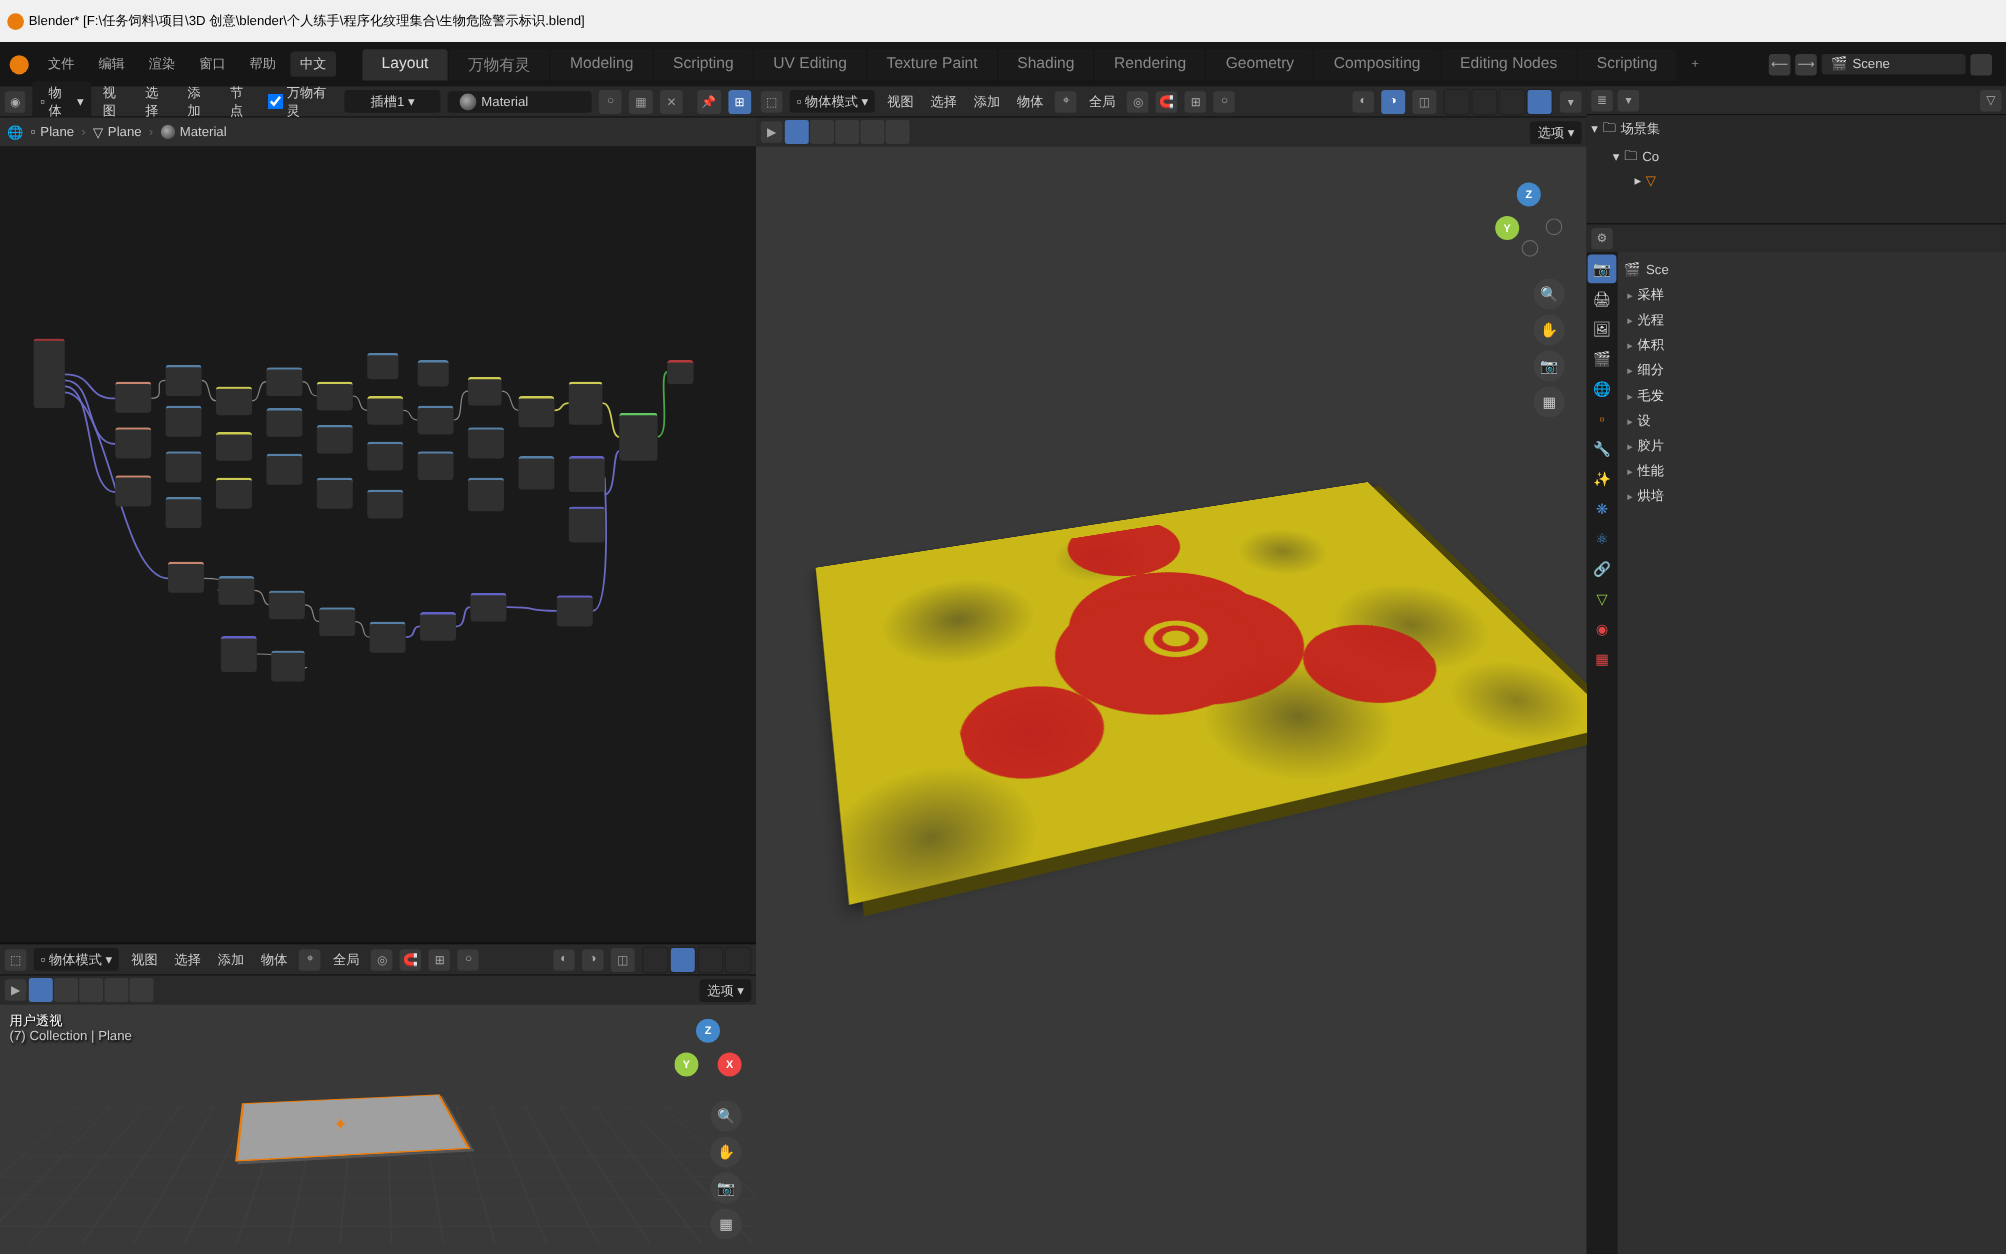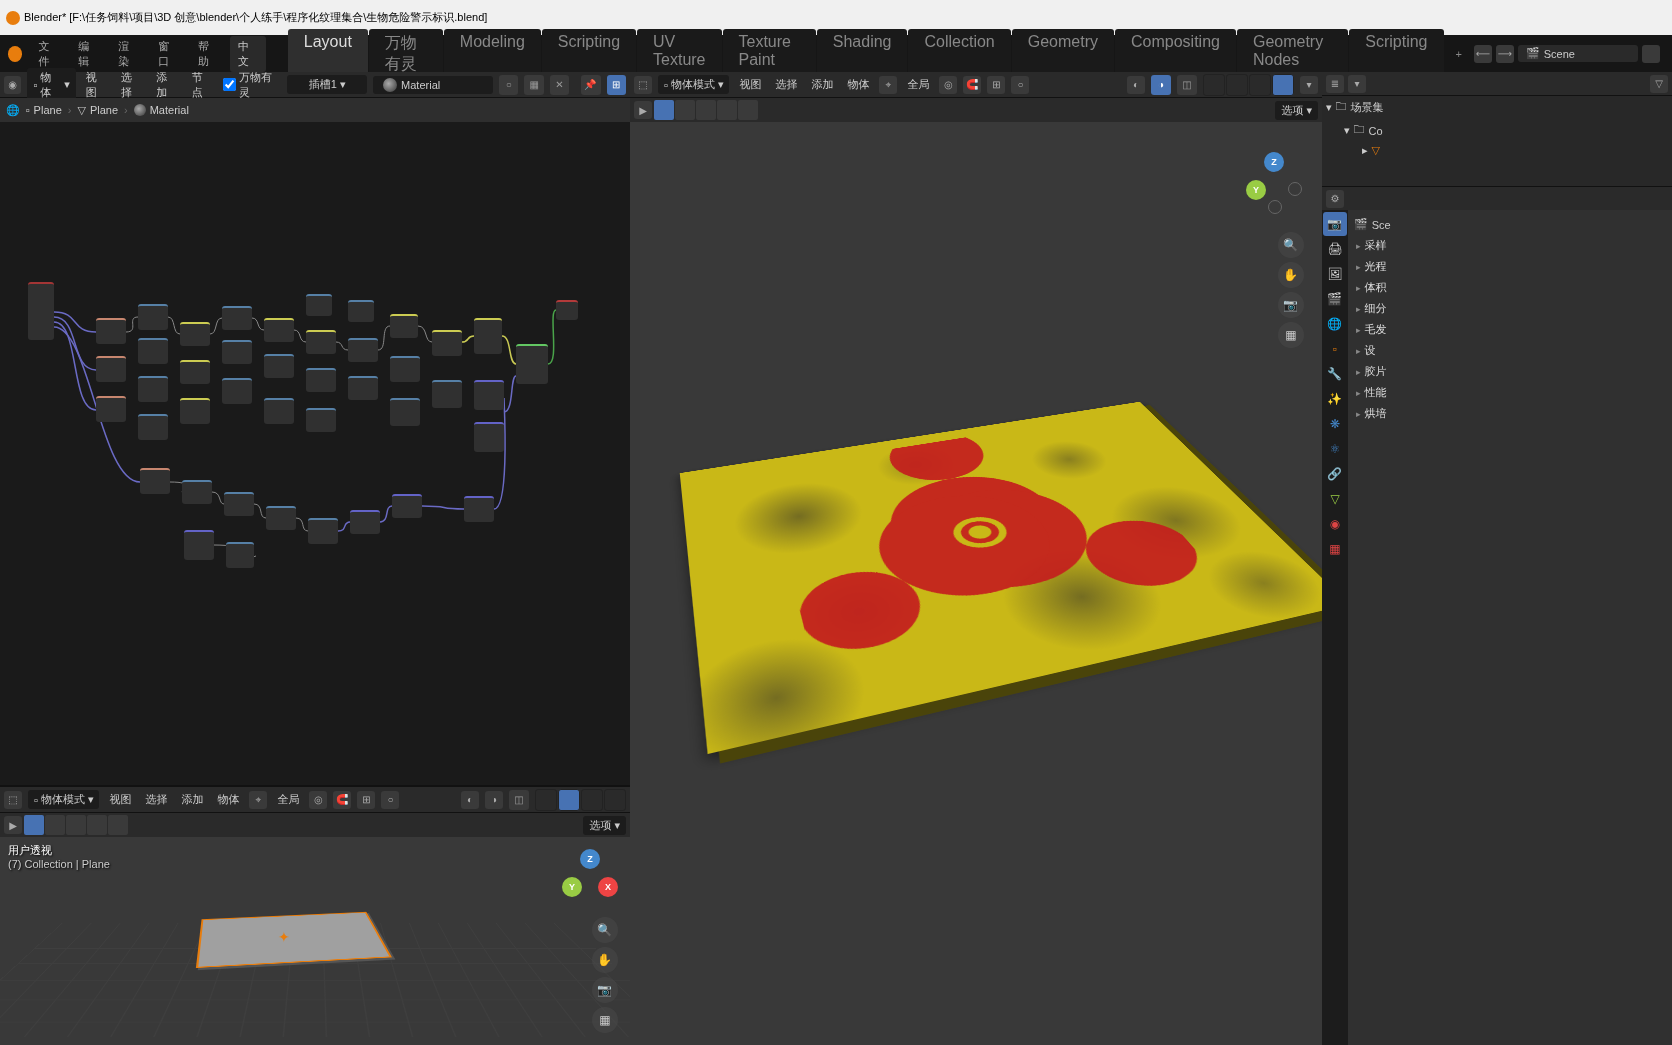--- a/index.html
+++ b/index.html
@@ -4,21 +4,21 @@
 <style>
 * { margin: 0; padding: 0; box-sizing: border-box; font-family: -apple-system, "Segoe UI", sans-serif; }
 body { width: 1672px; height: 1045px; background: #1a1a1a; overflow: hidden; font-size: 11px; color: #ccc; }
 .titlebar { height: 35px; background: #f0f0f0; color: #000; padding: 1px 6px; display: flex; align-items: center; font-size: 11px; }
 .titlebar-icon { width: 14px; height: 14px; background: #e87d0d; border-radius: 50%; margin-right: 4px; }
 .mainmenu { height: 37px; background: #161616; display: flex; align-items: center; padding: 0 4px; gap: 4px; }
 .blender-logo { width: 16px; height: 16px; background: #e87d0d; border-radius: 50%; margin: 0 4px; }
 .menu-item { padding: 3px 8px; color: #aaa; font-size: 11px; cursor: pointer; border-radius: 3px; }
 .lang-btn { background: #2a2a2a; padding: 3px 8px; border-radius: 3px; color: #ccc; }
 .workspace-tabs { display: flex; gap: 1px; margin-left: 18px; }
-.ws-tab { padding: 4px 16px; background: #1a1a1a; color: #888; font-size: 16px; cursor: pointer; border-radius: 3px 3px 0 0; }
+.ws-tab { padding: 4px 16px; background: #1a1a1a; color: #888; font-size: 13px; cursor: pointer; border-radius: 3px 3px 0 0; }
 .ws-tab.active { background: #2f2f2f; color: #ddd; }
 .ws-add { padding: 4px 8px; color: #888; cursor: pointer; }
 .scene-controls { margin-left: auto; display: flex; align-items: center; gap: 4px; padding-right: 8px; }
 .scene-box { background: #2a2a2a; padding: 2px 8px; border-radius: 3px; color: #ccc; min-width: 120px; display: flex; align-items: center; gap: 4px; }
 .layout { display: flex; height: 1003px; }
 .left-col { width: 630px; display: flex; flex-direction: column; }
 .right-col { width: 692px; display: flex; flex-direction: column; }
 .side-col { width: 350px; display: flex; flex-direction: column; background: #2a2a2a; }
 
 
@@ -126,27 +126,27 @@
   <span class="menu-item">编辑</span>
   <span class="menu-item">渲染</span>
   <span class="menu-item">窗口</span>
   <span class="menu-item">帮助</span>
   <span class="lang-btn">中文</span>
   <div class="workspace-tabs" id="ws-tabs">
       <span class="ws-tab active">Layout</span>
       <span class="ws-tab">万物有灵</span>
       <span class="ws-tab">Modeling</span>
       <span class="ws-tab">Scripting</span>
-      <span class="ws-tab">UV Texture</span>
+      <span class="ws-tab">UV Editing</span>
       <span class="ws-tab">Texture Paint</span>
       <span class="ws-tab">Shading</span>
-      <span class="ws-tab">Collection</span>
+      <span class="ws-tab">Rendering</span>
       <span class="ws-tab">Geometry</span>
       <span class="ws-tab">Compositing</span>
-      <span class="ws-tab">Geometry Nodes</span>
+      <span class="ws-tab">Editing Nodes</span>
       <span class="ws-tab">Scripting</span>
     </div>
   <span class="ws-add">+</span>
   <div class="scene-controls">
     <span class="hdr-icon">⟵</span>
     <span class="hdr-icon">⟶</span>
     <div class="scene-box">
       <span>🎬</span>
       <span>Scene</span>
     </div>

